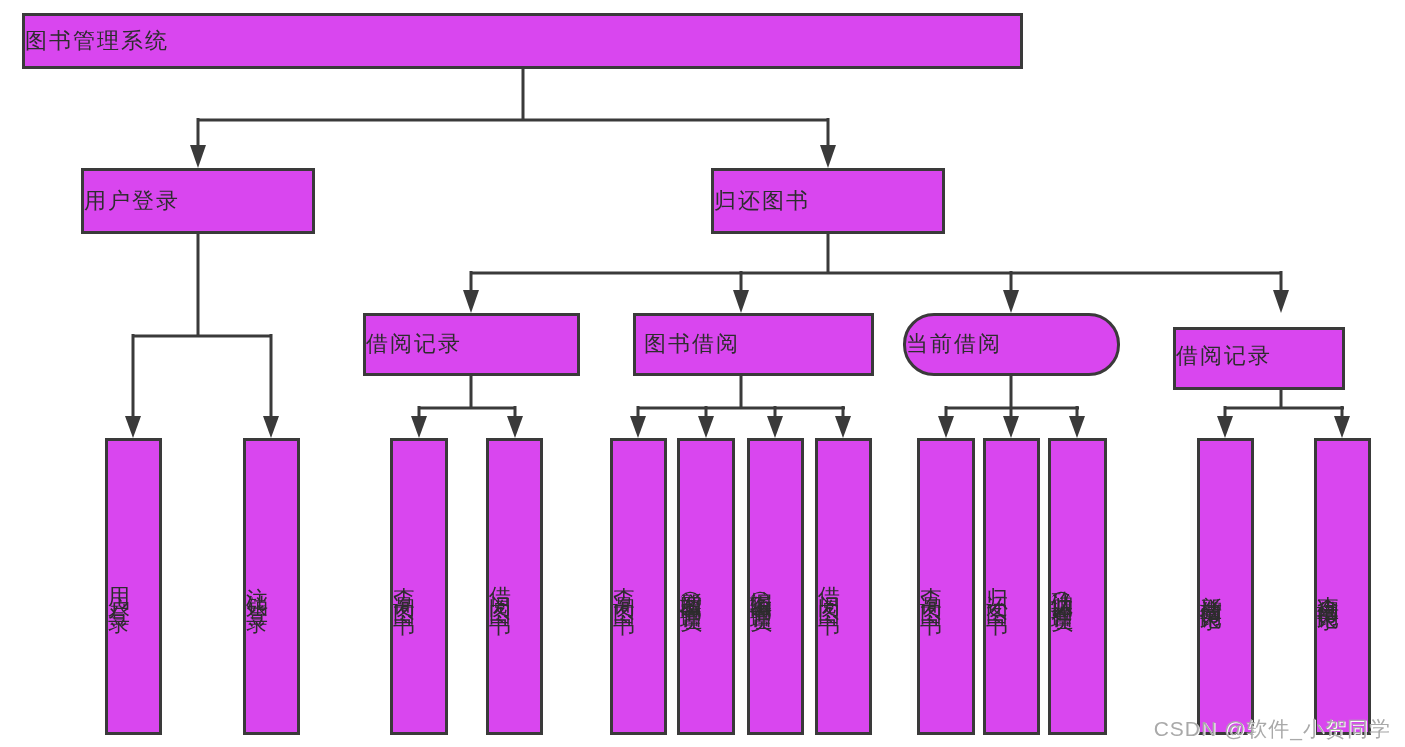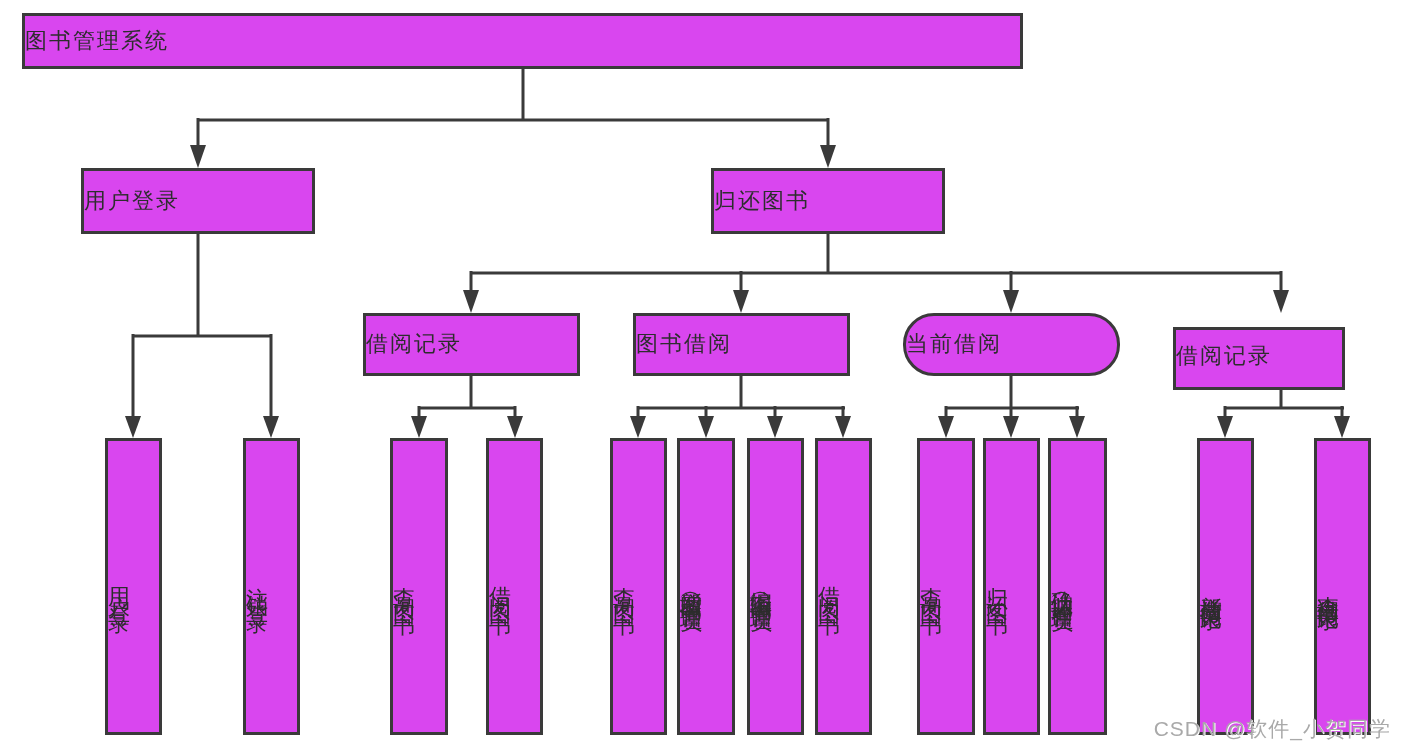--- a/index.html
+++ b/index.html
@@ -43,21 +43,21 @@
     font-size:22px;
   }
   .leaf.long .vtext{
     letter-spacing:3px;
   }
   
   #n-root{left:22px;top:13px;width:1001px;height:56px;}
   #n-user-login{left:81px;top:168px;width:234px;height:66px;}
   #n-book-mgmt{left:711px;top:168px;width:234px;height:66px;}
   #n-new-book{left:363px;top:313px;width:217px;height:63px;}
-  #n-book-borrow{left:633px;top:313px;width:217px;height:63px;}
+  #n-book-borrow{left:633px;top:313px;width:241px;height:63px;padding-left:8px;}
   #n-cur-borrow{left:903px;top:313px;width:217px;height:63px;border-radius:31px;}
   #n-borrow-rec{left:1173px;top:327px;width:172px;height:63px;font-family:Liberation Mono, monospace;}
   .leaf{top:438px;height:297px;}
   #l-user-login{left:105px;width:57px;}
   #l-logout{left:243px;width:57px;}
   #l-query-book-a{left:390px;width:58px;}
   #l-borrow-book-a{left:486px;width:57px;}
   #l-query-book-b{left:610px;width:57px;}
   #l-add-book{left:677px;width:58px;}
   #l-edit-book{left:747px;width:57px;}

